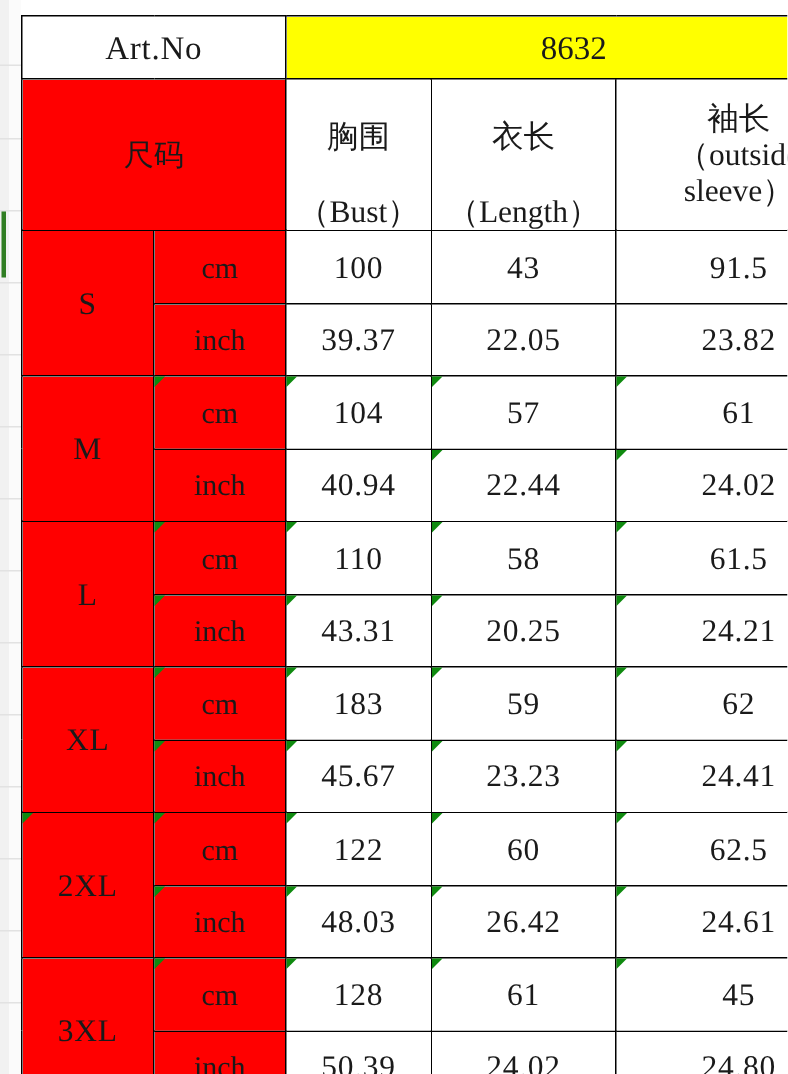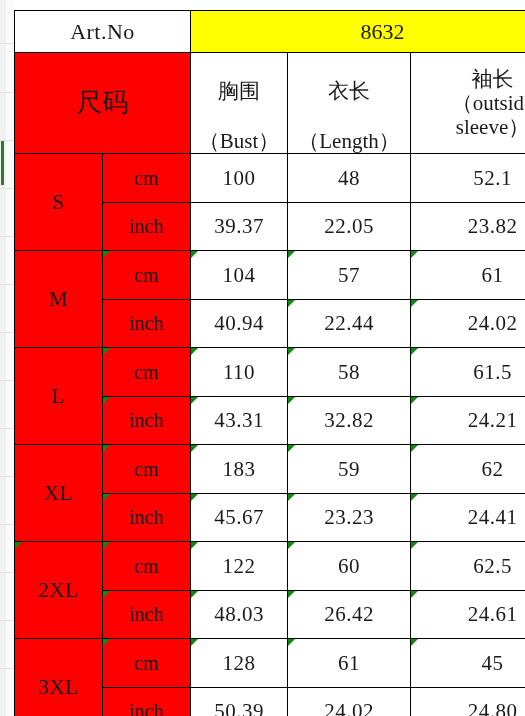--- a/index.html
+++ b/index.html
@@ -104,21 +104,21 @@
   .artno-value { font-size: 22px; }
 
   .head-cell {
     font-size: 21px;
     line-height: 1.22;
     white-space: normal;
     padding: 0 2px;
   }
   .head-cell .ln { display: block; margin-top: 26px; }
   .size-head {
-    font-size: 26px;
+    font-size: 20px;
   }
 
   .size-label { font-size: 21px; letter-spacing: .5px; }
   .unit-label { font-size: 20px; }
   .num        { font-size: 21px; letter-spacing: .5px; }
 
   
   .slv-head {
     text-align: center;
     overflow: visible;
@@ -207,24 +207,24 @@
           <td class="fill-red" rowspan="2">
             <span class="size-label">S</span>
           </td>
           <td class="fill-red">
             <span class="unit-label">cm</span>
           </td>
           <td>
             <span class="num">100</span>
           </td>
           <td>
-            <span class="num">48</span>
-          </td>
-          <td>
-            <span class="num">52.1</span>
+            <span class="num">43</span>
+          </td>
+          <td>
+            <span class="num">91.5</span>
           </td>
         </tr>
         <tr class="r-data">
           <td class="fill-red">
             <span class="unit-label">inch</span>
           </td>
           <td>
             <span class="num">39.37</span>
           </td>
           <td>
@@ -298,21 +298,21 @@
           <td class="fill-red">
             <span class="cmt"></span>
             <span class="unit-label">inch</span>
           </td>
           <td>
             <span class="cmt"></span>
             <span class="num">43.31</span>
           </td>
           <td>
             <span class="cmt"></span>
-            <span class="num">32.82</span>
+            <span class="num">20.25</span>
           </td>
           <td>
             <span class="cmt"></span>
             <span class="num">24.21</span>
           </td>
         </tr>
 
         <tr class="r-data">
           <td class="fill-red" rowspan="2">
             <span class="size-label">XL</span>

